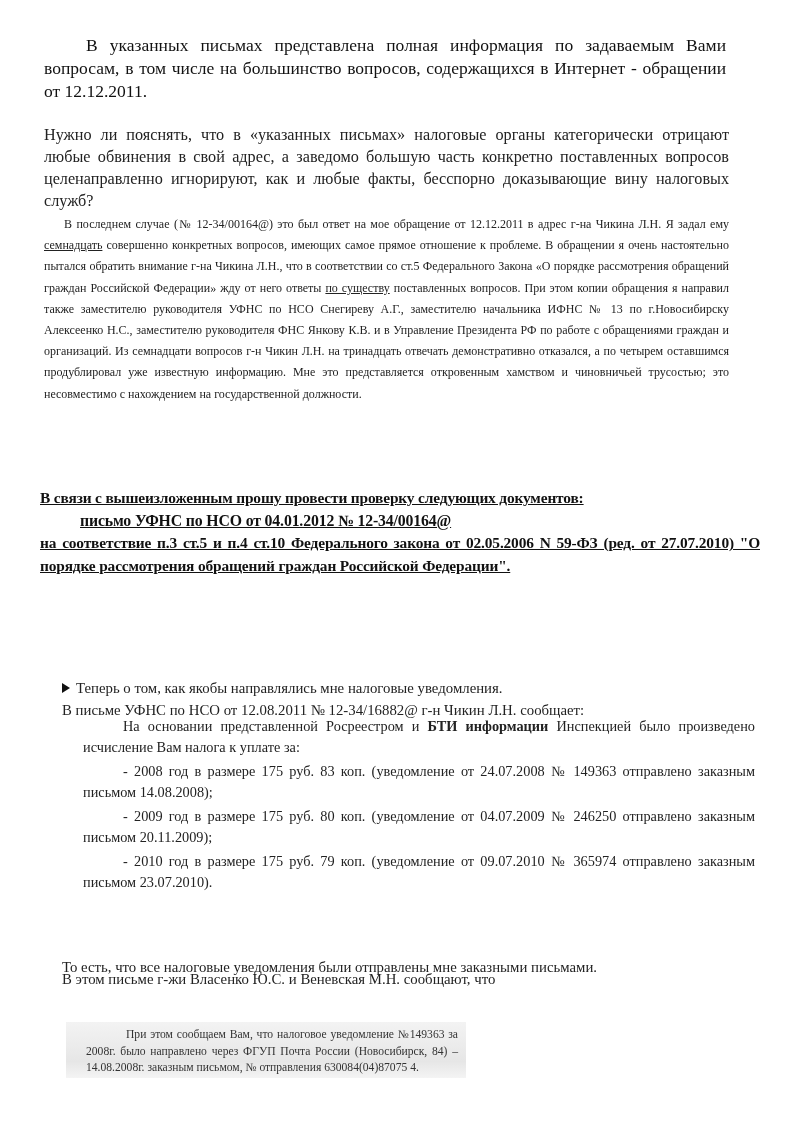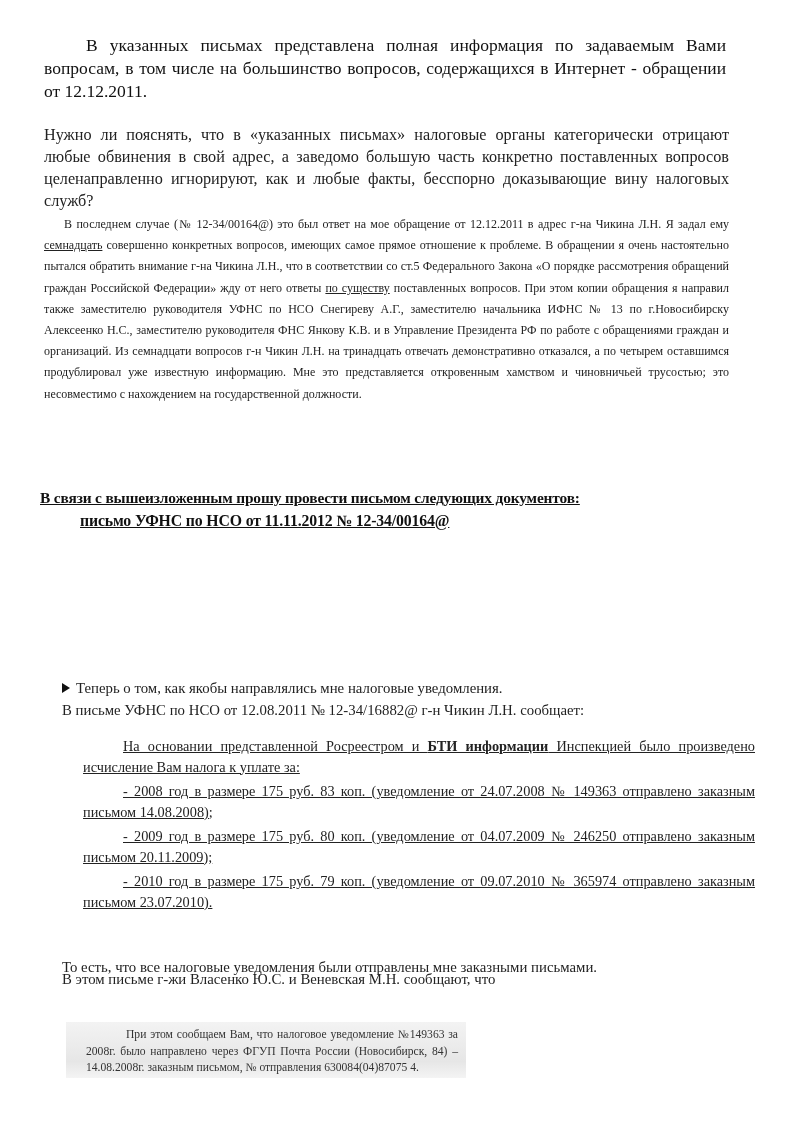--- a/index.html
+++ b/index.html
@@ -25,22 +25,22 @@
         color: #111; text-decoration: underline; font-family: "Liberation Serif", serif; letter-spacing: -0.15px; }
   #b4 .doc { padding-left: 40px; font-size: 15.8px; }
   #b4 .tail { text-align: justify; text-align-last: left; }
 
   
   #b5 { left: 62px; top: 677px; width: 700px; font-size: 14.8px; line-height: 22px; color: #222; }
   .tri { display: inline-block; width: 0; height: 0; border-top: 5px solid transparent; border-bottom: 5px solid transparent;
          border-left: 8px solid #111; margin-right: 6px; vertical-align: 0px; }
 
   
-  #b6 { left: 79px; top: 732px; width: 680px; font-size: 14.3px; line-height: 20.5px; color: #222;
-        font-family: "Liberation Serif", serif; text-decoration: underline; }
+  #b6 { left: 79px; top: 712px; width: 680px; font-size: 14.3px; line-height: 20.5px; color: #222;
+        font-family: "Liberation Serif", serif; }
   #b6 .p { text-align: justify; text-align-last: left; }
   #b6 .ind { text-indent: 40px; }
   #b6 .b { font-weight: bold; }
 
   
   #b7 { left: 62px; top: 956px; width: 700px; font-size: 14.8px; line-height: 22px; color: #222; }
   #b8 { left: 62px; top: 968px; width: 700px; font-size: 14.8px; line-height: 22px; color: #222; }
   #b9bg { position: absolute; left: 66px; top: 1022px; width: 400px; height: 56px;
           background: linear-gradient(180deg, #f3f3f3 0%, #ececec 40%, #e6e6e6 70%, #f4f4f4 100%); }
   #b9t { position: absolute; left: 82px; top: 1023px; width: 380px; font-size: 11.6px; line-height: 16.5px; color: #333; }
@@ -56,22 +56,23 @@
 
 <div class="blk" id="b2">
   <p class="p">Нужно ли пояснять, что в «указанных письмах» налоговые органы категорически отрицают любые обвинения в свой адрес, а заведомо большую часть конкретно поставленных вопросов целенаправленно игнорируют, как и любые факты, бесспорно доказывающие вину налоговых служб?</p>
 </div>
 
 <div class="blk" id="b3">
   <p class="p"><span>В последнем случае (№ 12-34/00164@) это был ответ на мое обращение от 12.12.2011 в адрес г-на Чикина Л.Н. Я задал ему </span><span class="u">семнадцать</span><span> совершенно конкретных вопросов, имеющих самое прямое отношение к проблеме. В обращении я очень настоятельно пытался обратить внимание г-на Чикина Л.Н., что в соответствии со ст.5 Федерального Закона «О порядке рассмотрения обращений граждан Российской Федерации» жду от него ответы </span><span class="u">по существу</span><span> поставленных вопросов. При этом копии обращения я направил также  заместителю руководителя УФНС по НСО Снегиреву А.Г., заместителю начальника ИФНС № 13 по г.Новосибирску Алексеенко Н.С., заместителю руководителя ФНС Янкову К.В. и в Управление Президента РФ по работе с обращениями граждан и организаций. Из семнадцати вопросов г-н Чикин Л.Н. на тринадцать отвечать демонстративно отказался, а по четырем оставшимся продублировал уже известную информацию. Мне это представляется откровенным хамством и чиновничьей трусостью; это несовместимо с нахождением на государственной должности.</span></p>
 </div>
 
 <div class="blk" id="b4">
-  <div>В связи с вышеизложенным прошу провести письмом следующих документов:</div>
-  <div class="doc">письмо УФНС по НСО от 11.11.2012 № 12-34/00164@</div>
+  <div>В связи с вышеизложенным прошу провести проверку следующих документов:</div>
+  <div class="doc">письмо УФНС по НСО от 04.01.2012 № 12-34/00164@</div>
+  <div class="tail">на соответствие п.3 ст.5 и п.4 ст.10 Федерального закона от 02.05.2006 N 59-ФЗ (ред. от 27.07.2010) "О порядке рассмотрения обращений граждан Российской Федерации".</div>
 </div>
 
 <div class="blk" id="b5">
   <div><span class="tri"></span><span>Теперь о том, как якобы направлялись мне налоговые уведомления.</span></div>
   <div>В письме УФНС по НСО от 12.08.2011 № 12-34/16882@ г-н Чикин Л.Н. сообщает:</div>
 </div>
 
 <div class="blk" id="b6">
   <p class="p ind"><span>На основании представленной Росреестром и </span><span class="b">БТИ информации</span><span> Инспекцией было произведено исчисление Вам налога к уплате за:</span></p>
   <p class="p ind">- 2008 год в размере 175 руб. 83 коп. (уведомление от 24.07.2008 № 149363 отправлено заказным письмом 14.08.2008);</p>

